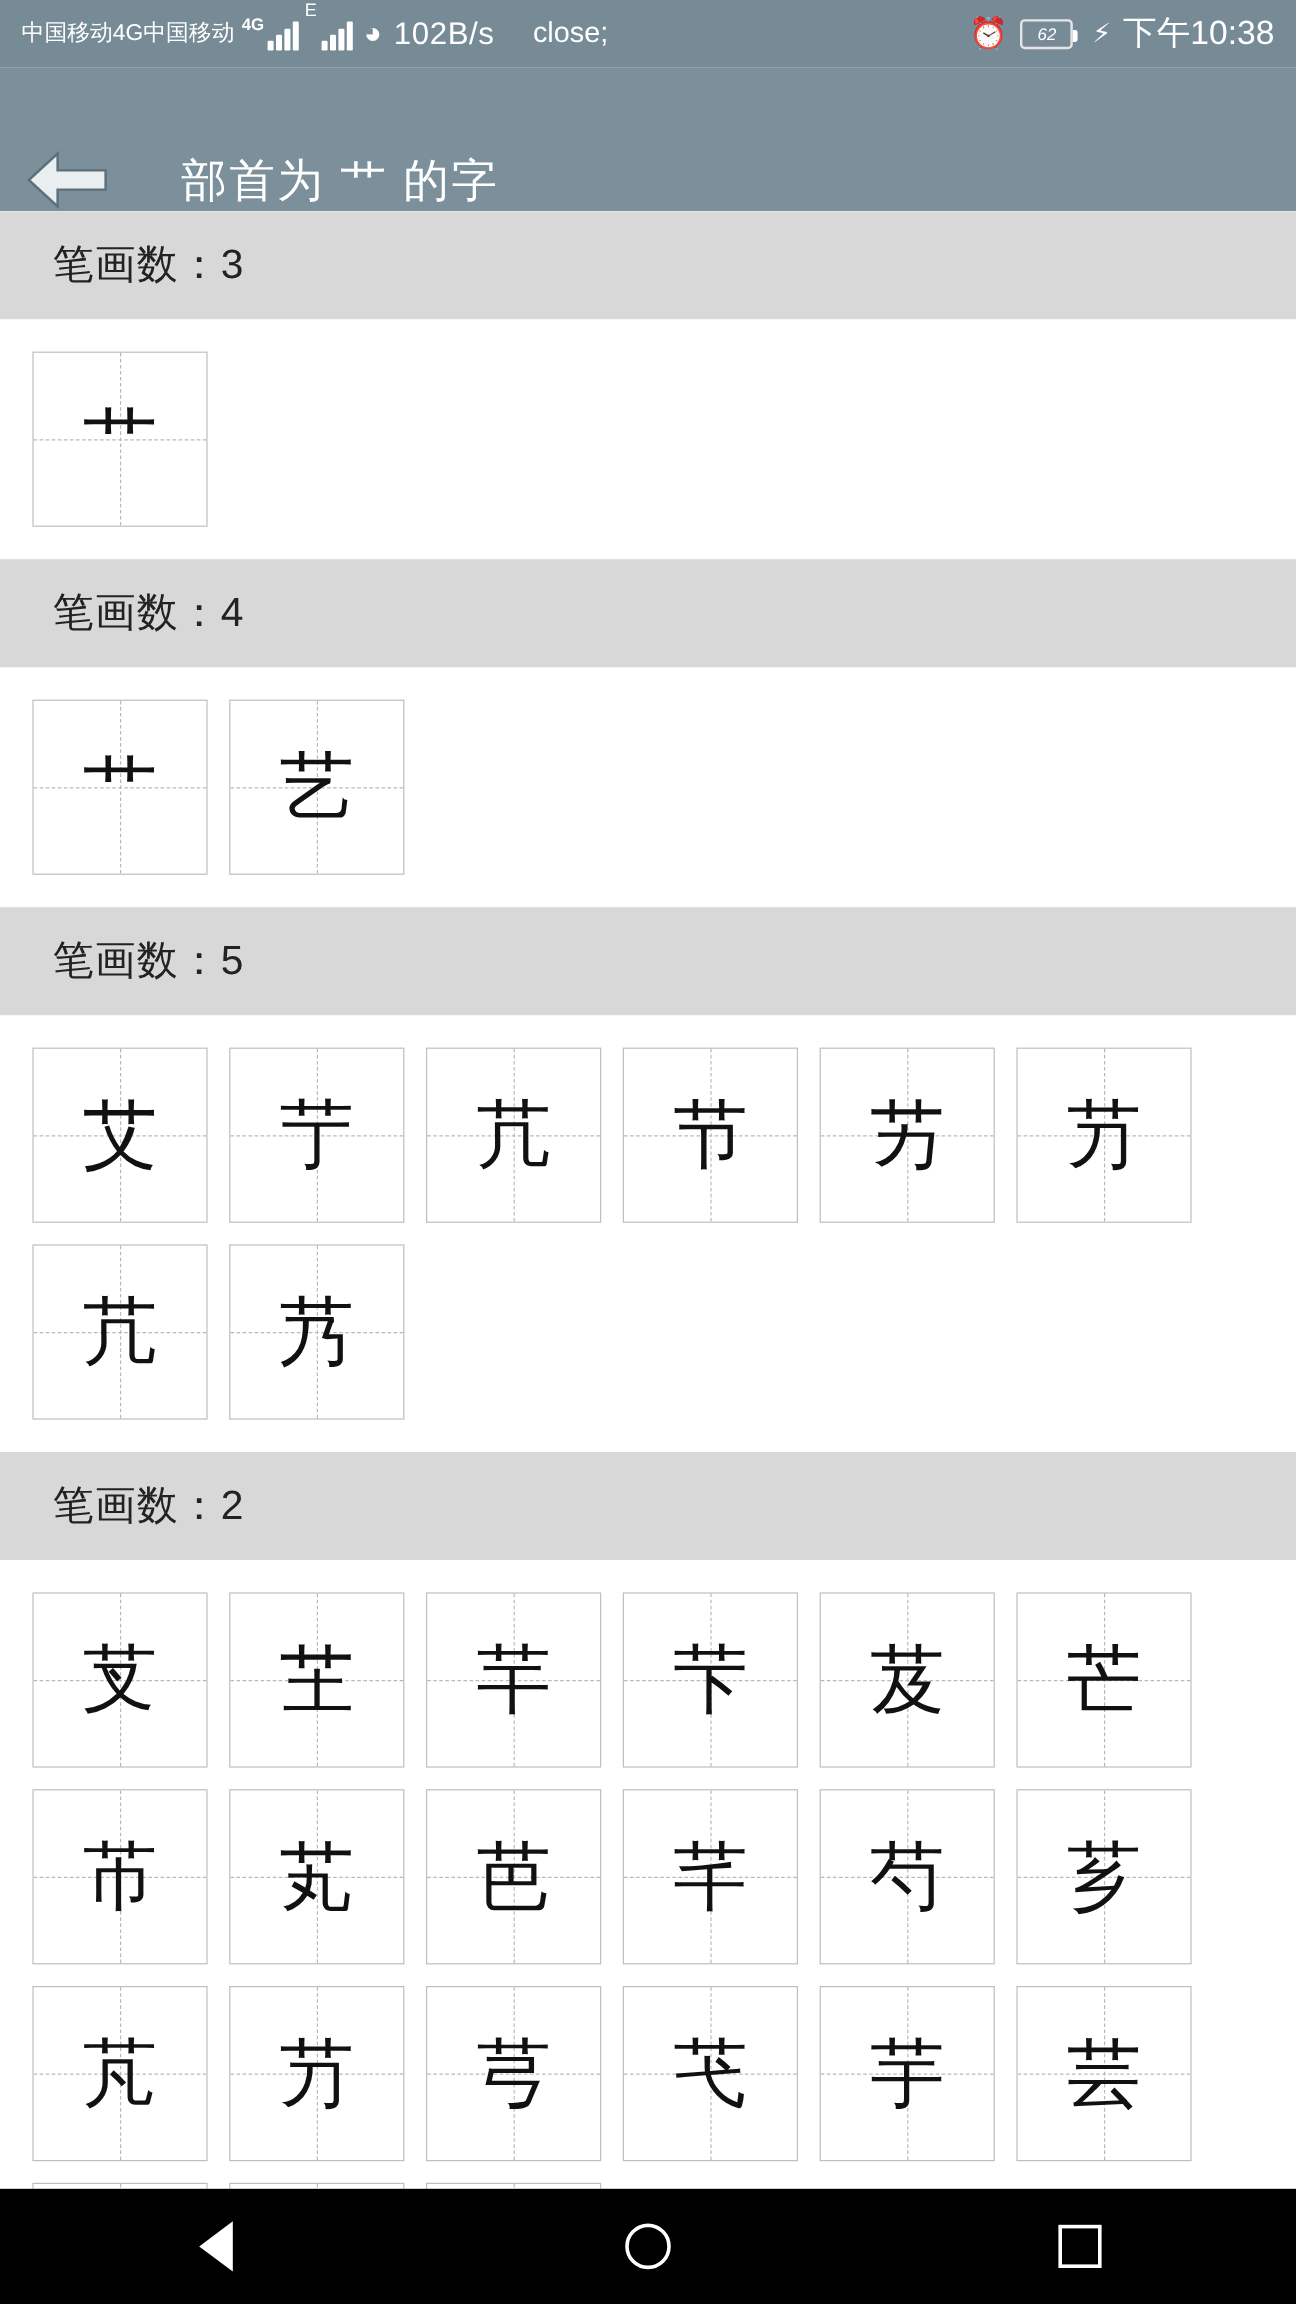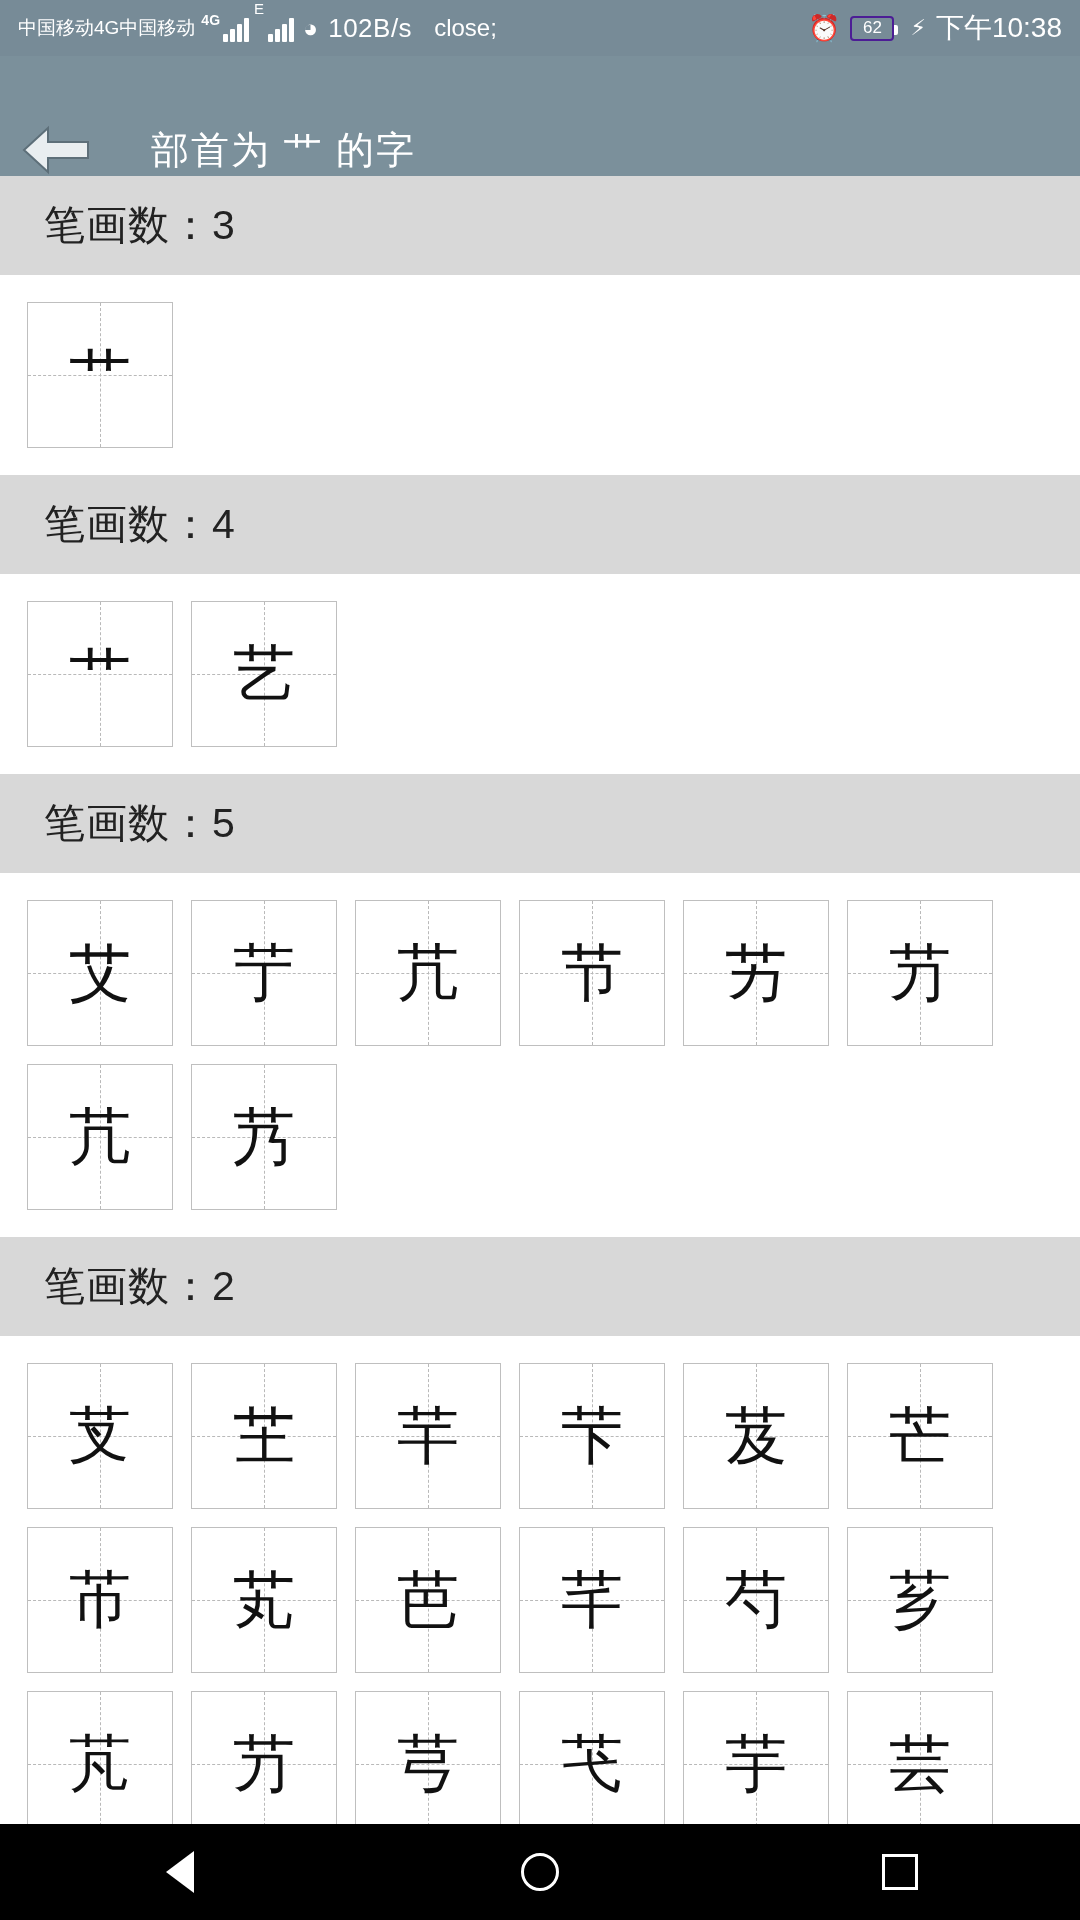--- a/index.html
+++ b/index.html
@@ -69,43 +69,44 @@
     font-size: 25px;
     line-height: 1;
   }
   .net-speed {
     font-size: 26px;
     margin-left: 4px;
     letter-spacing: 0.5px;
   }
   .usb-icon {
     font-size: 24px;
-    margin-left: 22px;
+    margin-left: 32px;
   }
   .status-right {
     position: absolute;
     right: 18px;
     top: 0;
     height: 56px;
     display: flex;
     align-items: center;
     gap: 10px;
   }
   .alarm-icon { font-size: 26px; }
   .battery {
-    border: 2px solid #4c1d95;
+    border: 2px solid #e5e5e5;
     border-radius: 4px;
     width: 44px;
     height: 25px;
-    font-size: 17px;
+    font-size: 14px;
     display: flex;
     align-items: center;
     justify-content: center;
     position: relative;
     box-sizing: border-box;
+    font-style: italic;
   }
   .battery:after {
     content: "";
     position: absolute;
     right: -6px;
     top: 7px;
     width: 4px;
     height: 10px;
     background: #ffffff;
     border-radius: 0 2px 2px 0;
@@ -132,21 +133,21 @@
   .app-title {
     color: #ffffff;
     font-size: 38px;
     letter-spacing: 2px;
   }
 
   
   .section-header {
     background: #d8d8d8;
     color: #222222;
-    font-size: 41px;
+    font-size: 34px;
     padding: 22px 0 22px 44px;
     box-sizing: border-box;
     letter-spacing: 1px;
   }
   .grid {
     padding: 18px 0 18px 18px;
     display: flex;
     flex-wrap: wrap;
     box-sizing: border-box;
   }

